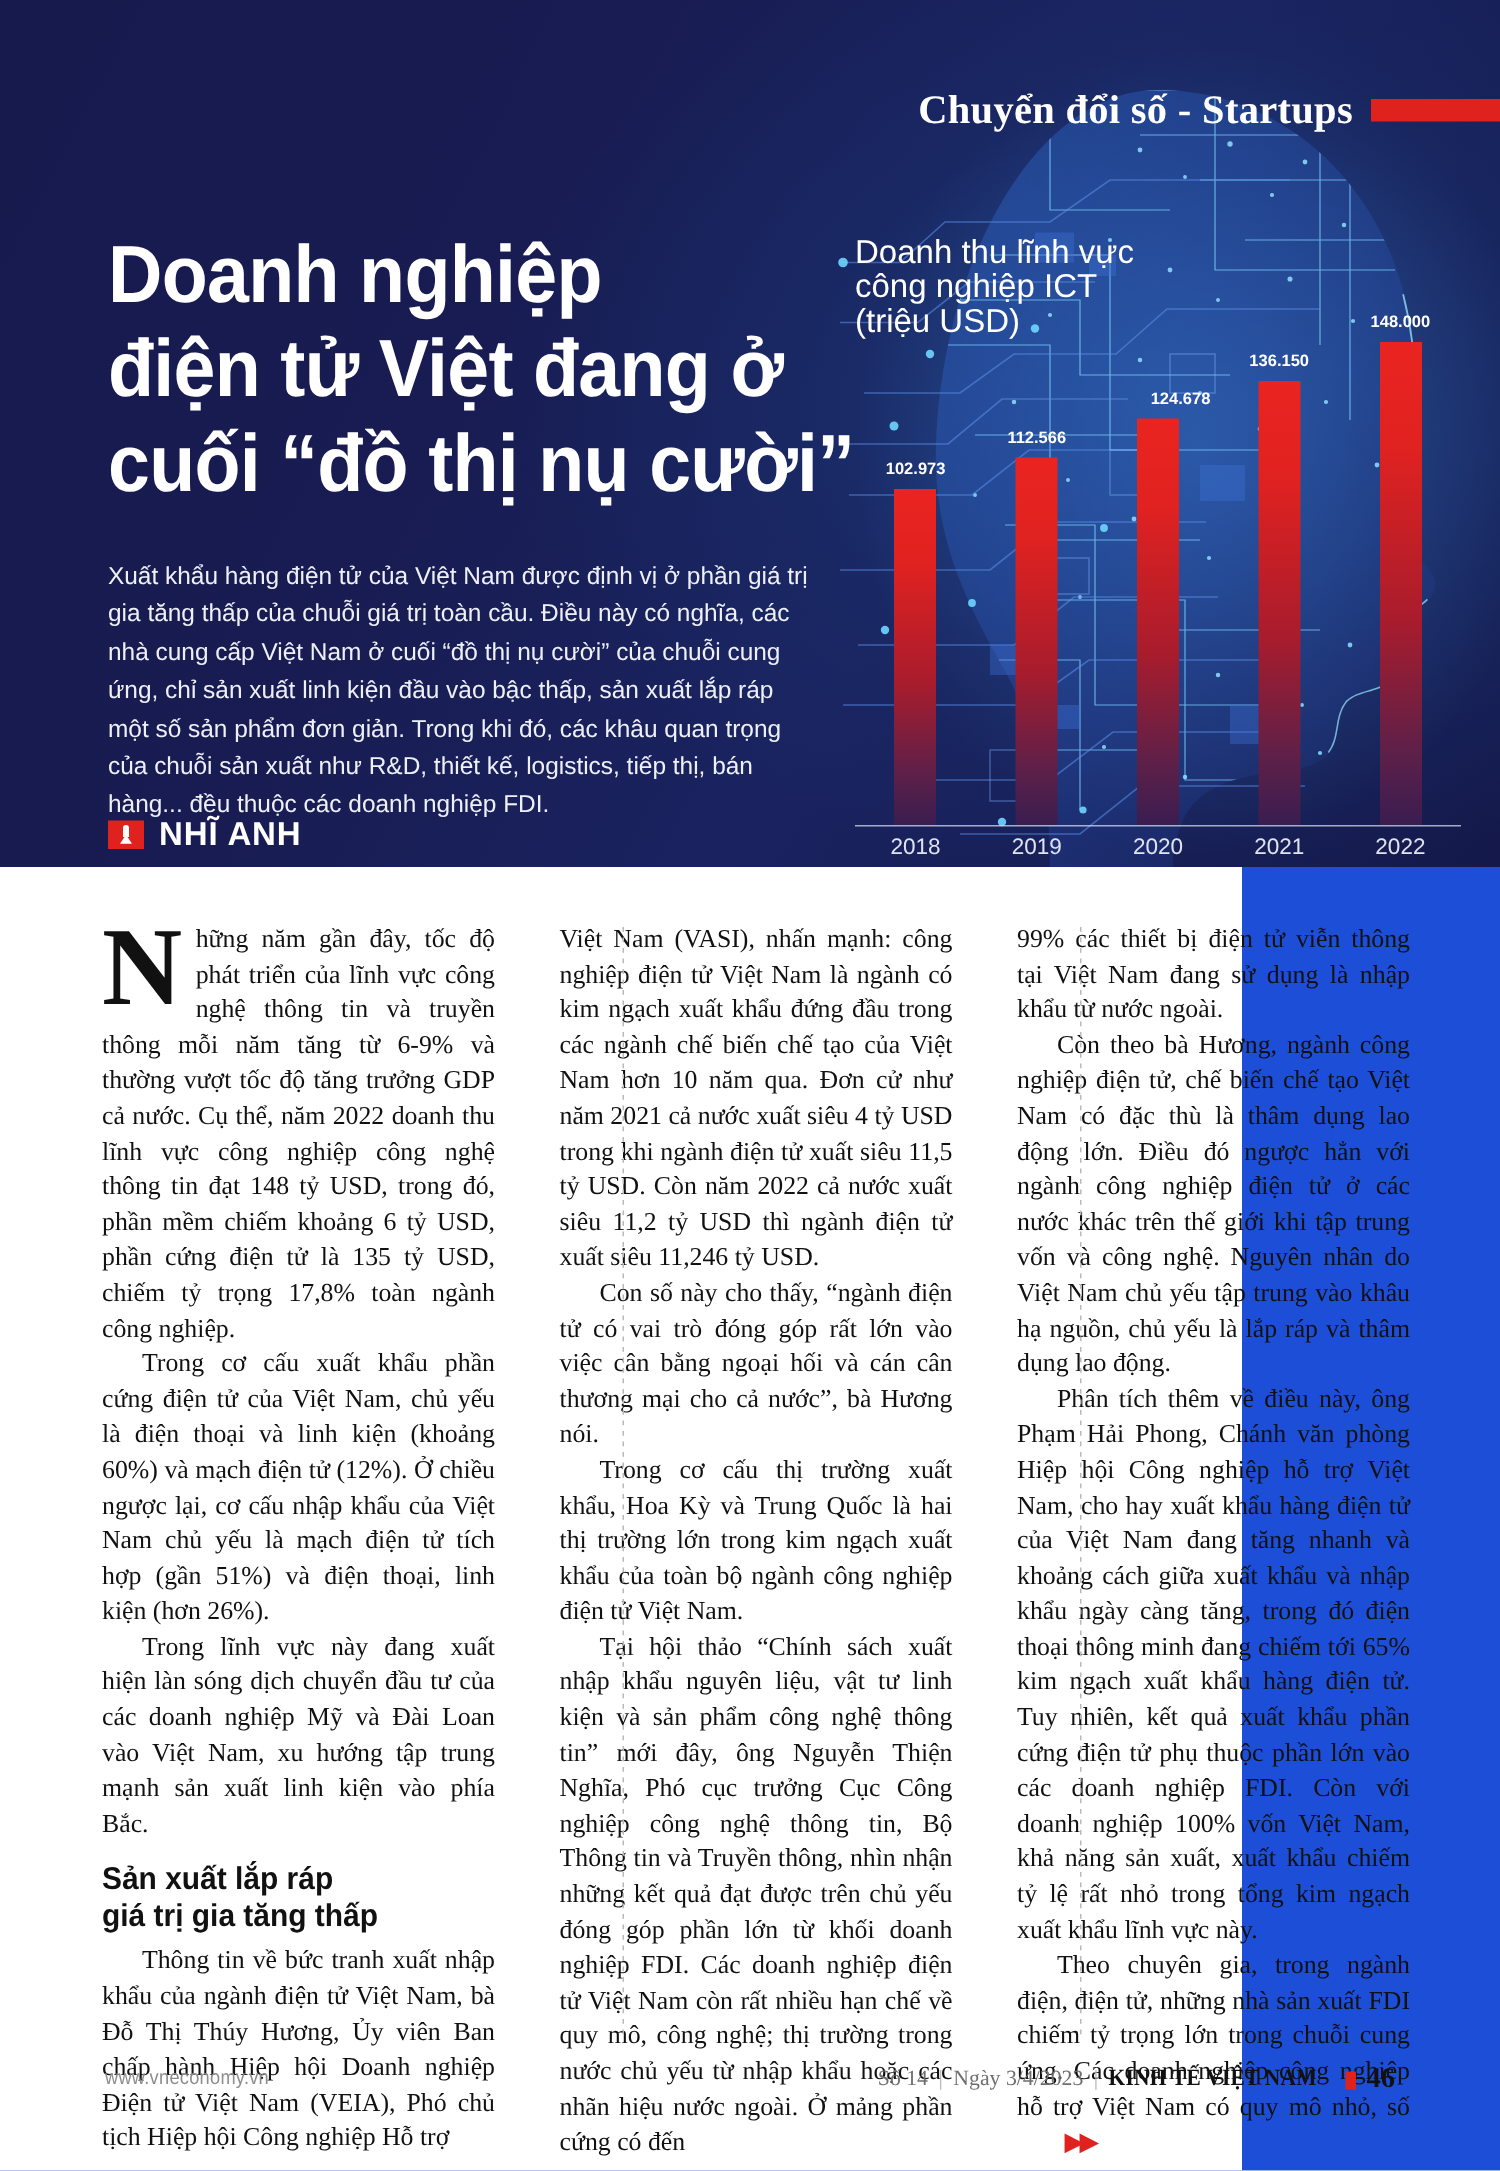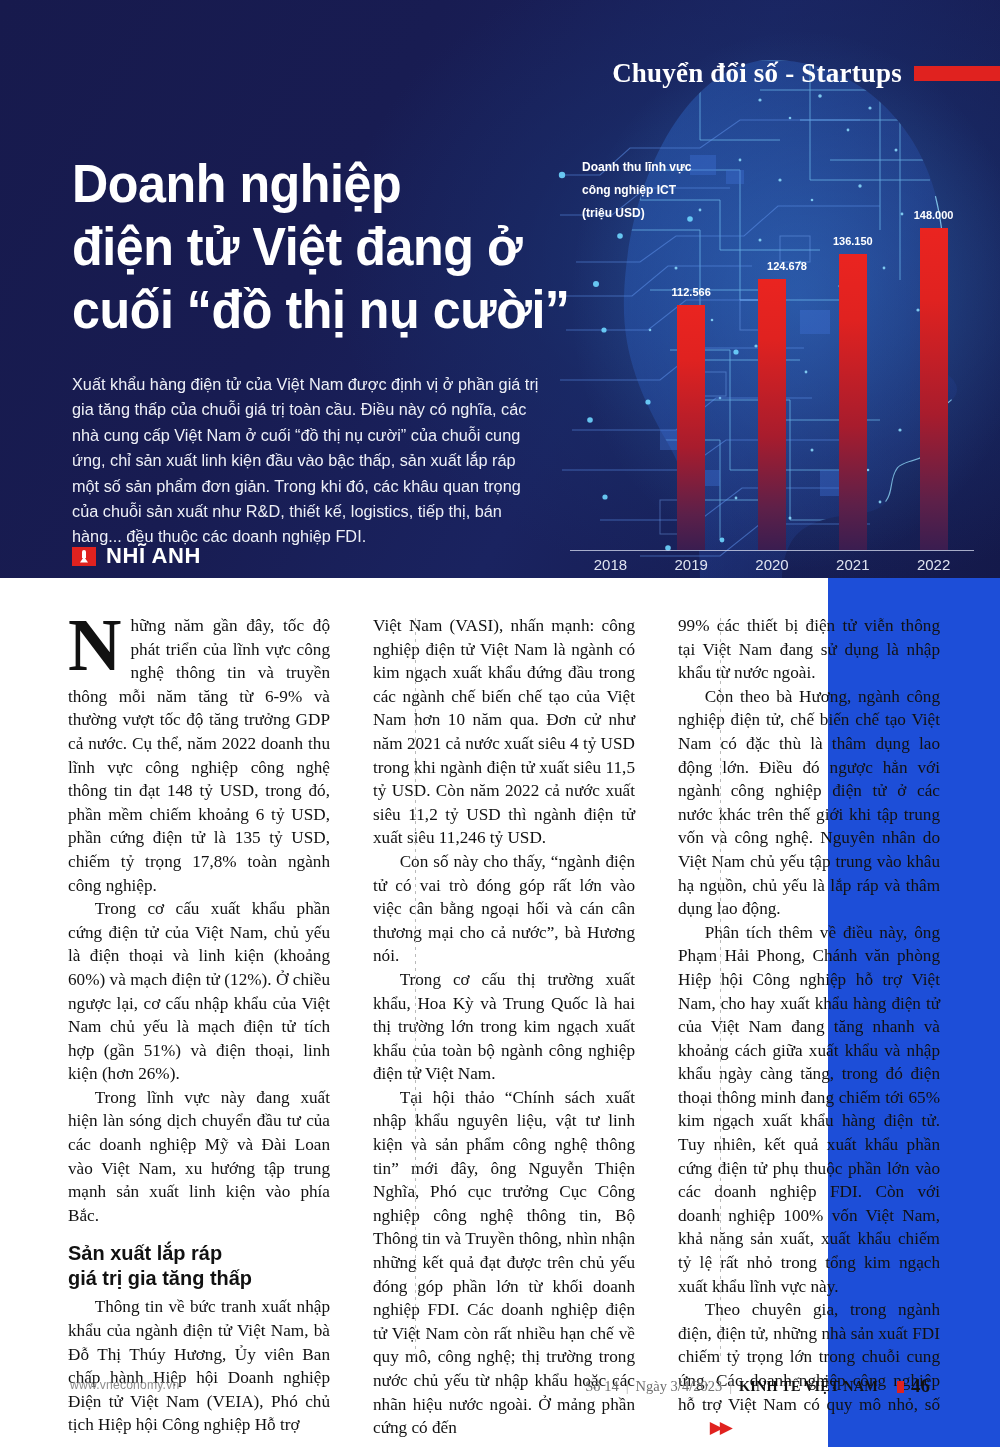--- a/index.html
+++ b/index.html
@@ -138,24 +138,24 @@
   .chart {
     position: absolute;
     left: 562px;
     top: 150px;
     width: 420px;
     height: 420px;
     z-index: 7;
   }
   .chart-title {
     position: absolute;
-    left: 20px; top: 6px;
+    left: 8px; top: 6px;
     font-family: "Liberation Sans", sans-serif;
-    font-weight: 700;
-    font-size: 12px;
+    font-weight: 400;
+    font-size: 22px;
     line-height: 23px;
     color: #ffffff;
     white-space: pre-line;
     z-index: 3;
   }
   .plot {
     position: absolute;
     left: 8px;
     top: 0;
     width: 404px;
@@ -495,20 +495,24 @@
     <div class="byline">
       <span class="byline-icon"></span>
       <span class="byline-name">NHĨ ANH</span>
     </div>
 
     <div class="chart">
       <div class="chart-title">Doanh thu lĩnh vực
 công nghiệp ICT
 (triệu USD)</div>
       <div class="plot" id="plot">
+          <div class="bar-slot" style="left: 26.4px;">
+            <div class="bar" style="height: 224.036px;"></div>
+            <div class="bar-label" style="bottom: 231.036px;">102.973</div>
+          </div>
           <div class="bar-slot" style="left: 107.2px;">
             <div class="bar" style="height: 244.907px;"></div>
             <div class="bar-label" style="bottom: 251.907px;">112.566</div>
           </div>
           <div class="bar-slot" style="left: 188px;">
             <div class="bar" style="height: 271.259px;"></div>
             <div class="bar-label" style="bottom: 278.259px; padding-left: 30px;">124.678</div>
           </div>
           <div class="bar-slot" style="left: 268.8px; text-align: right;">
             <div class="bar" style="height: 296.218px;"></div>

